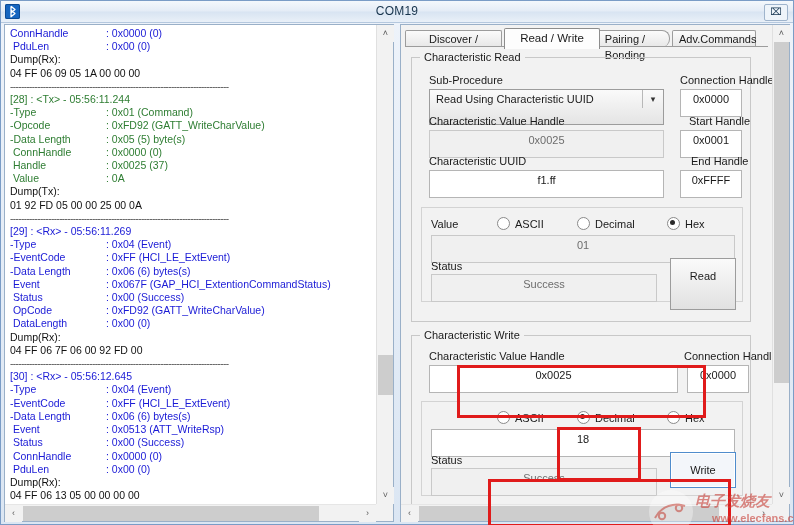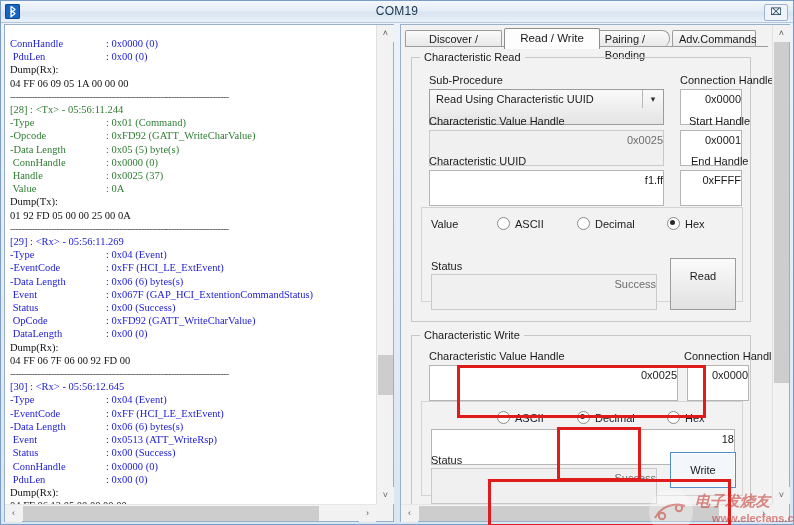--- a/index.html
+++ b/index.html
@@ -37,22 +37,22 @@
     cursor:pointer;
   }
   
   .body-area{position:absolute;left:0;top:21px;right:0;bottom:0;}
   .left-panel{
     position:absolute;left:3px;top:2px;width:390px;bottom:2px;
     background:#ffffff;border:1px solid #9ab0c8;box-sizing:border-box;
   }
   .log{
     position:absolute;left:0;top:0;right:17px;bottom:17px;
-    overflow:hidden;padding:12px 3px 0 5px;box-sizing:border-box;
-    font-family:Liberation Serif, serif;font-size:10.5px;line-height:13.2px;
+    overflow:hidden;padding:2px 3px 0 5px;box-sizing:border-box;
+    font-family:Liberation Sans, sans-serif;font-size:10.5px;line-height:13.2px;
     white-space:pre;
   }
   .ln{display:block;}
   .blue{color:#1a1ad6;}
   .green{color:#2e7d32;}
   .black{color:#111;}
   .sep{color:#555;letter-spacing:-0.6px;font-size:10px;}
   .k{display:inline-block;width:96px;}
   
   .vscroll{
@@ -105,21 +105,21 @@
   .group{
     position:absolute;border:1px solid #c8c8c8;background:transparent;box-sizing:border-box;
   }
   .group > .gtitle{
     position:absolute;top:-7px;left:8px;background:#f2f2f2;padding:0 4px;
     font-size:11px;color:#1a1a1a;
   }
   .lbl{position:absolute;font-size:11px;color:#1a1a1a;white-space:nowrap;}
   .tbox{
     position:absolute;box-sizing:border-box;background:#fff;border:1px solid #b5b5b5;
-    font-size:11px;color:#1a1a1a;text-align:right;line-height:18px;height:36px;
+    font-size:11px;color:#1a1a1a;text-align:center;line-height:18px;height:28px;
   }
   .tbox.disabled{background:#f0f0f0;color:#6d6d6d;border-color:#c9c9c9;}
   .combo{
     position:absolute;box-sizing:border-box;height:36px;
     background:linear-gradient(180deg,#fafafa,#e4e4e4);
     border:1px solid #9c9c9c;font-size:11px;color:#1a1a1a;line-height:18px;
     padding-left:6px;cursor:pointer;
   }
   .combo .arrowbox{
     position:absolute;right:0;top:0;width:20px;height:18px;
@@ -233,20 +233,21 @@
             <span class="radio" style="left:75px;top:9px;">
               <span class="dot"></span><span>ASCII</span>
             </span>
             <span class="radio" style="left:155px;top:9px;">
               <span class="dot"></span><span>Decimal</span>
             </span>
             <span class="radio on" style="left:245px;top:9px;">
               <span class="dot"></span><span>Hex</span>
             </span>
 
+            <div class="tbox disabled" style="left:9px;top:27px;width:304px;">01</div>
 
             <span class="lbl" style="left:9px;top:52px;">Status</span>
             <div class="tbox disabled" style="left:9px;top:66px;width:226px;">Success</div>
 
             <div class="btn" style="left:248px;top:50px;width:66px;height:52px;line-height:34px;">Read</div>
           </div>
         </div>
 
         <div class="group" style="left:10px;top:310px;width:340px;height:190px;">
           <span class="gtitle">Characteristic Write</span>

